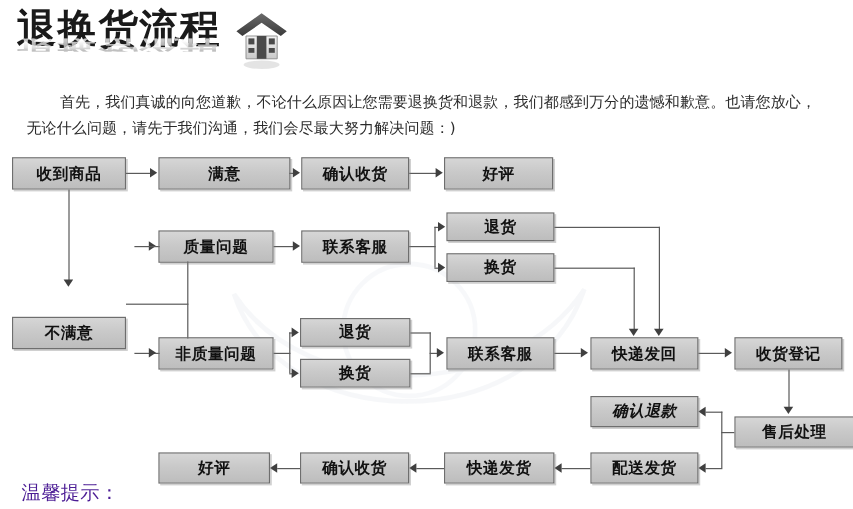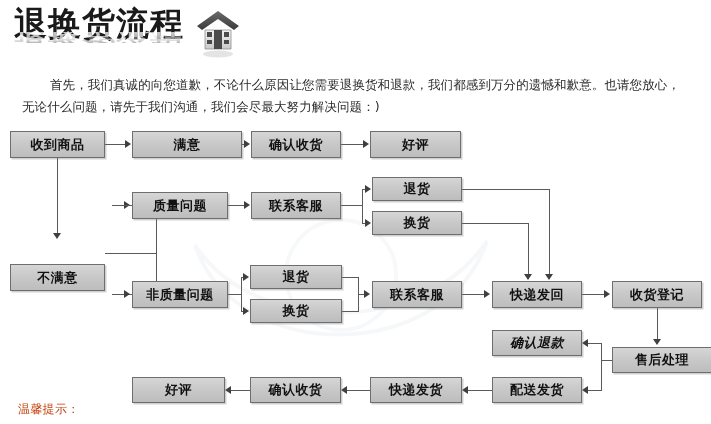--- a/index.html
+++ b/index.html
@@ -32,21 +32,21 @@
     font-size:12.5px;color:#3c3c3c;letter-spacing:.2px;
   }
 
   .para{
     position:absolute;left:22px;top:74px;width:668px;
     font-size:12.5px;color:#2b2b2b;line-height:22px;text-indent:28px;
     letter-spacing:.1px;
   }
 
   .tip{
-    position:absolute;left:18px;top:401px;font-size:12px;color:#c2410c;
+    position:absolute;left:18px;top:401px;font-size:16px;color:#4c1d95;
     letter-spacing:.3px;
   }
 
   
   .node{
     position:absolute;box-sizing:border-box;
     background:linear-gradient(to bottom,#d6d6d6 0%,#c9c9c9 45%,#bdbdbd 100%);
     border:1px solid #6e6e6e;
     box-shadow:1.5px 1.5px 0 rgba(120,120,120,.35);
     color:#111;font-size:13px;font-weight:bold;

